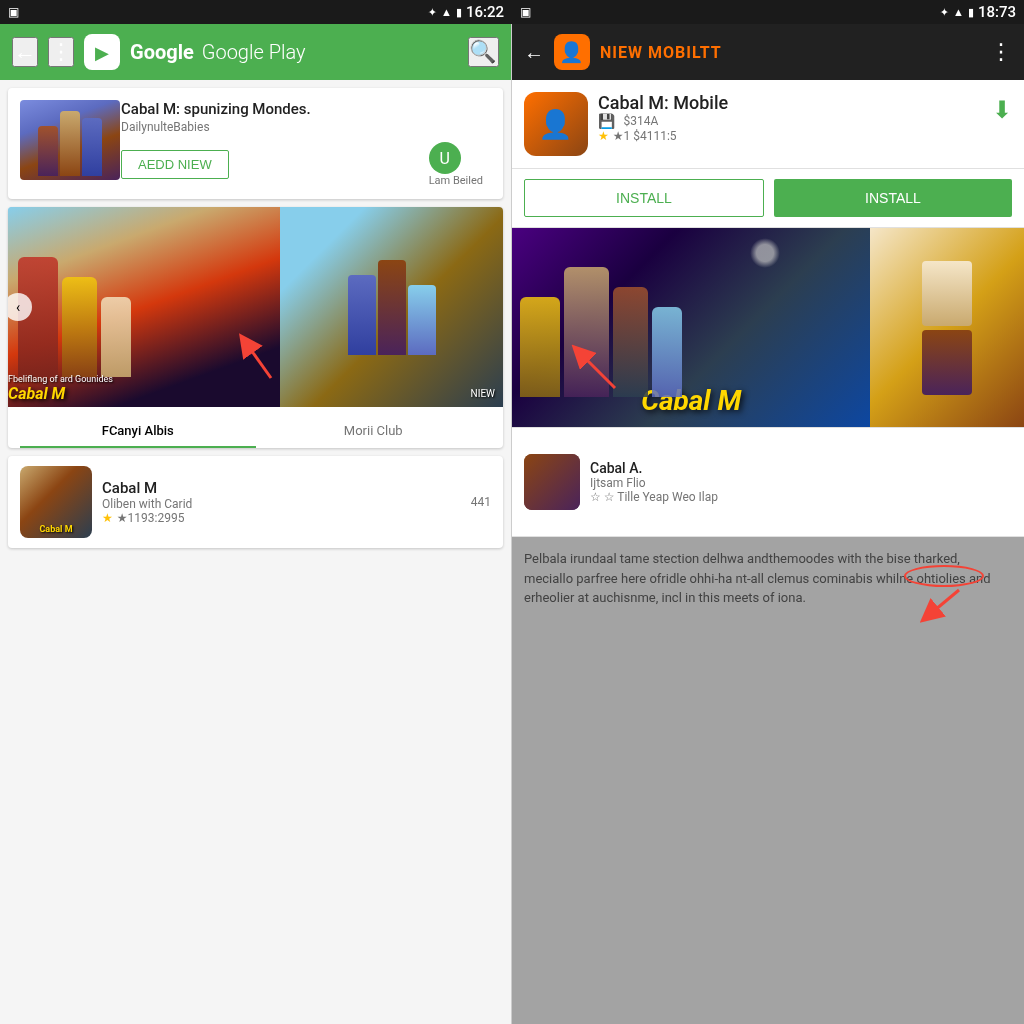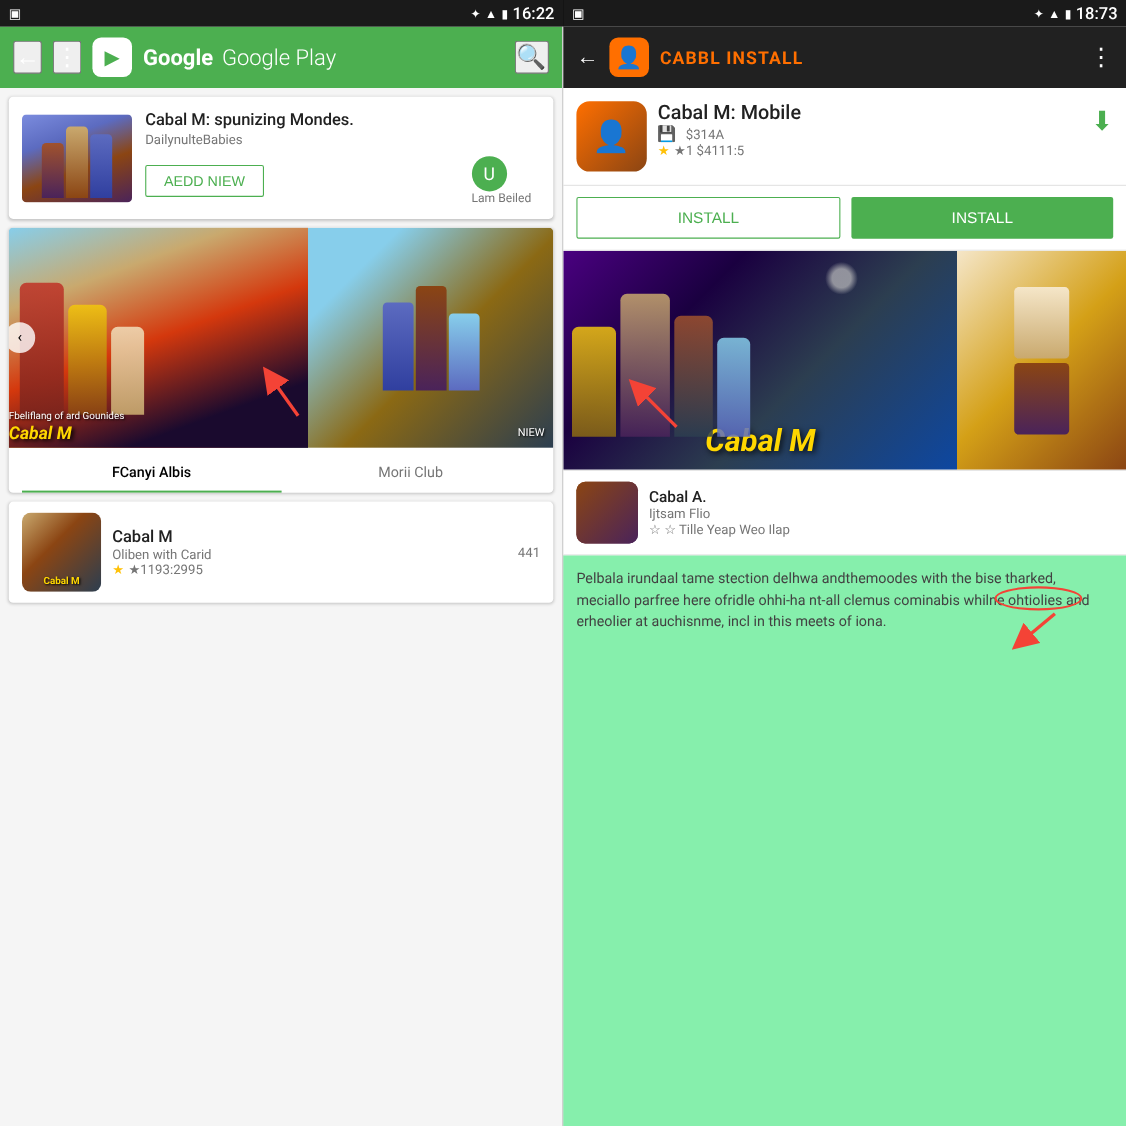--- a/index.html
+++ b/index.html
@@ -69,23 +69,23 @@
     }
 
     
     .featured-card {
       background: #fff;
       margin: 8px;
       border-radius: 4px;
       overflow: hidden;
       box-shadow: 0 1px 3px rgba(0,0,0,0.2);
       display: flex;
-      align-items: center;
+      align-items: flex-start;
       padding: 12px;
-      gap: 12px;
+      gap: 1px;
     }
 
     .featured-image {
       width: 100px;
       height: 80px;
       background: linear-gradient(135deg, #8B6914 0%, #5D4037 50%, #2c3e50 100%);
       border-radius: 4px;
       flex-shrink: 0;
       display: flex;
       align-items: center;
@@ -470,21 +470,21 @@
     .red-arrow-right {
       position: absolute;
       left: 30%;
       bottom: 30px;
       transform: translateX(-60px);
     }
 
     
     .related-app-card {
       background: #fff;
-      padding: 10px 12px;
+      padding: 26px 12px;
       display: flex;
       align-items: center;
       gap: 10px;
       border-bottom: 1px solid #e0e0e0;
     }
 
     .related-app-thumb {
       width: 56px;
       height: 56px;
       border-radius: 8px;
@@ -505,21 +505,21 @@
     .related-app-rating {
       font-size: 12px;
       color: #757575;
       display: flex;
       align-items: center;
       gap: 3px;
     }
 
     
     .description-section {
-      background: #86efac;
+      background: #a3a3a3;
       padding: 12px;
       flex: 1;
       overflow: hidden;
       position: relative;
     }
 
     .description-text {
       font-size: 13px;
       color: #424242;
       line-height: 1.5;
@@ -699,21 +699,21 @@
 
   </div>
 
   <div class="right-panel">
 
     <div class="right-header">
       <button style="background:none;border:none;color:#fff;font-size:20px;cursor:pointer;">←</button>
       <div class="right-header-icon">
         <span style="font-size:20px;">👤</span>
       </div>
-      <div class="right-header-title">CABBL INSTALL</div>
+      <div class="right-header-title">NIEW MOBILTT</div>
       <button style="background:none;border:none;color:#fff;font-size:22px;cursor:pointer;">⋮</button>
     </div>
 
     <div class="app-info-section">
       <div class="app-icon-large">
         <span style="font-size:28px;">👤</span>
       </div>
       <div class="app-details">
         <div class="app-name">Cabal M: Mobile</div>
         <div class="app-price-row">

